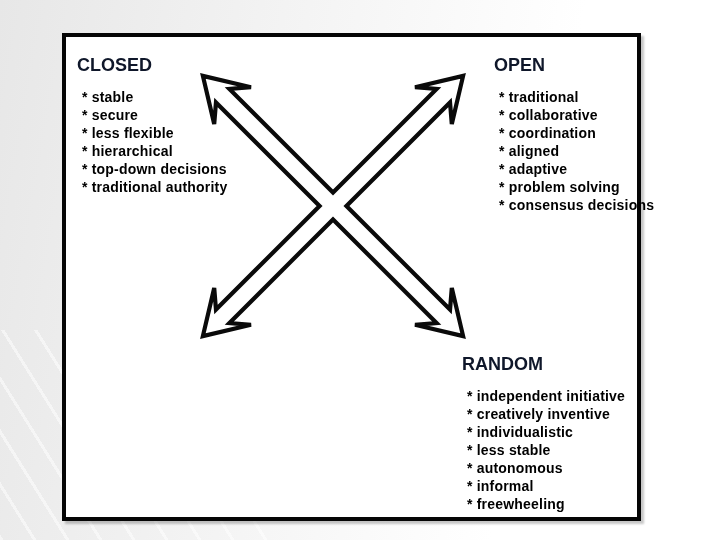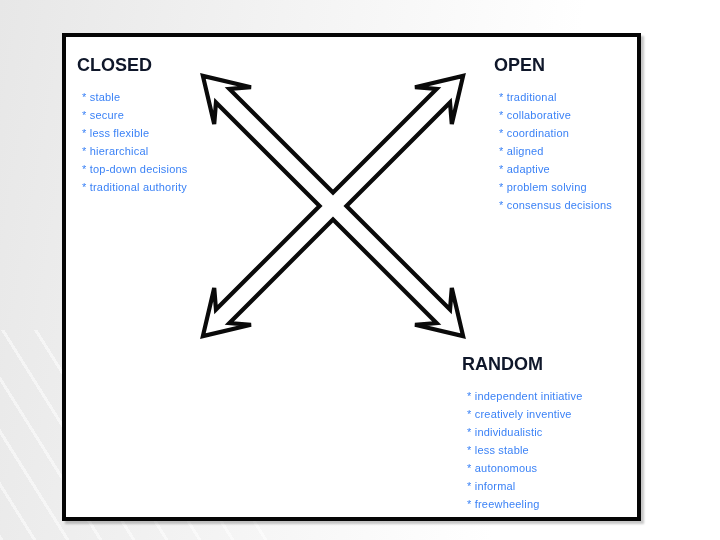--- a/index.html
+++ b/index.html
@@ -21,22 +21,22 @@
     box-shadow:3px 3px 2px rgba(0,0,0,.22);
   }
   .arrow-x{position:absolute;left:57px;top:-41px;width:420px;height:420px;}
   .quad{position:absolute;color:#0b0b0b;}
   .quad h2{
     margin:0 0 11px 0;font-size:18px;line-height:24px;font-weight:700;
     letter-spacing:0px;color:#0f172a;
   }
   .quad ul{list-style:none;margin:0;padding:0 0 0 5px;}
   .quad li{
-    font-size:11px;font-weight:400;line-height:18px;letter-spacing:.2px;
-    white-space:nowrap;padding-left:13px;text-indent:-13px;color:#3b82f6;
+    font-size:14px;font-weight:700;line-height:18px;letter-spacing:.2px;
+    white-space:nowrap;padding-left:13px;text-indent:-13px;color:#000000;
   }
   .quad li::before{content:"* ";}
   .q-closed{left:11px;top:16px;width:230px;}
   .q-open{left:396px;top:16px;width:178px;margin-left:32px;}
   .q-sync{left:11px;top:315px;width:250px;}
   .q-random{left:396px;top:315px;width:180px;}
 </style>
 </head>
 <body>
 

